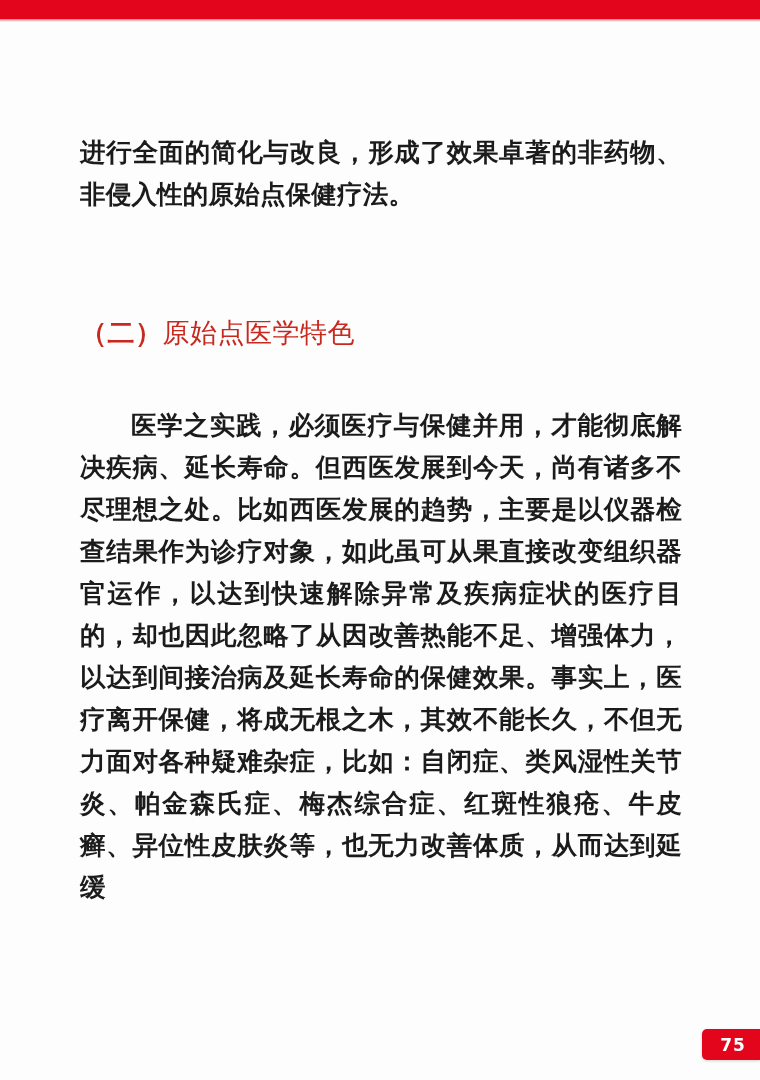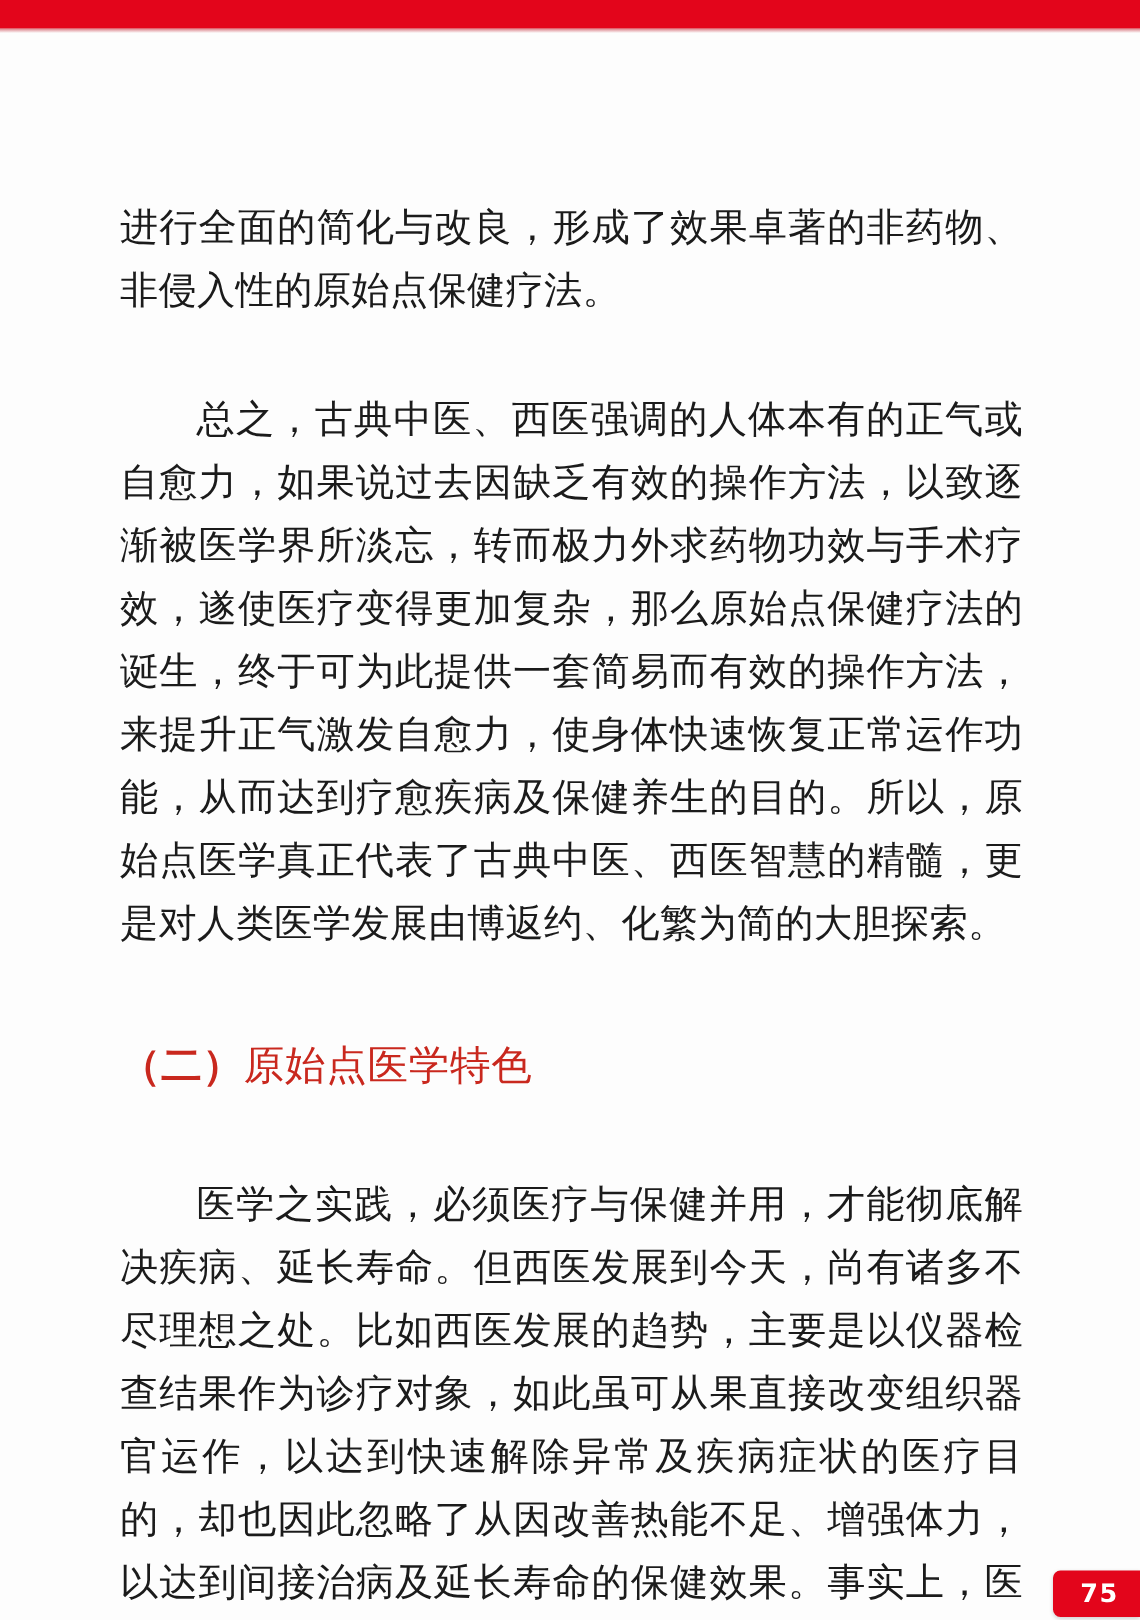--- a/index.html
+++ b/index.html
@@ -52,21 +52,21 @@
   }
 
   p.para {
     margin: 0;
     font-size: 25.5px;
     line-height: 42px;
     color: #1b1b1b;
     text-align: justify;
     text-justify: inter-ideograph;
     letter-spacing: 0.2px;
-    font-weight: 400;
+    font-weight: 700;
     -webkit-font-smoothing: antialiased;
   }
 
   p.para.indent {
     text-indent: 2em;
   }
 
   .gap-lead {
     height: 44px;
   }
@@ -89,21 +89,21 @@
     font-weight: 400;
   }
 
   .gap-before-heading { height: 53px; }
   .gap-after-heading  { height: 50px; }
 
   
   .page-number {
     position: absolute;
     right: 0;
-    bottom: 2px;
+    bottom: 20px;
     min-width: 58px;
     height: 31px;
     background: #e3051b;
     border-top-left-radius: 5px;
     border-bottom-left-radius: 5px;
     display: flex;
     align-items: center;
     justify-content: center;
     color: #ffffff;
     font-size: 17px;
@@ -121,21 +121,20 @@
 
   <div class="top-bar"></div>
   <div class="top-bar-shadow"></div>
 
   <div class="content">
 
     <p class="para">进行全面的简化与改良，形成了效果卓著的非药物、非侵入性的原始点保健疗法。</p>
 
     <div class="gap-lead"></div>
 
-    <p class="para indent">总之，古典中医、西医强调的人体本有的正气或自愈力，如果说过去因缺乏有效的操作方法，以致逐渐被医学界所淡忘，转而极力外求药物功效与手术疗效，遂使医疗变得更加复杂，那么原始点保健疗法的诞生，终于可为此提供一套简易而有效的操作方法，来提升正气激发自愈力，使身体快速恢复正常运作功能，从而达到疗愈疾病及保健养生的目的。所以，原始点医学真正代表了古典中医、西医智慧的精髓，更是对人类医学发展由博返约、化繁为简的大胆探索。</p>
 
     <div class="gap-before-heading"></div>
 
     <h2 class="section-heading"><span class="heading-index">（二）</span><span class="heading-text">原始点医学特色</span></h2>
 
     <div class="gap-after-heading"></div>
 
     <p class="para indent">医学之实践，必须医疗与保健并用，才能彻底解决疾病、延长寿命。但西医发展到今天，尚有诸多不尽理想之处。比如西医发展的趋势，主要是以仪器检查结果作为诊疗对象，如此虽可从果直接改变组织器官运作，以达到快速解除异常及疾病症状的医疗目的，却也因此忽略了从因改善热能不足、增强体力，以达到间接治病及延长寿命的保健效果。事实上，医疗离开保健，将成无根之木，其效不能长久，不但无力面对各种疑难杂症，比如：自闭症、类风湿性关节炎、帕金森氏症、梅杰综合症、红斑性狼疮、牛皮癣、异位性皮肤炎等，也无力改善体质，从而达到延缓</p>
 
   </div>

